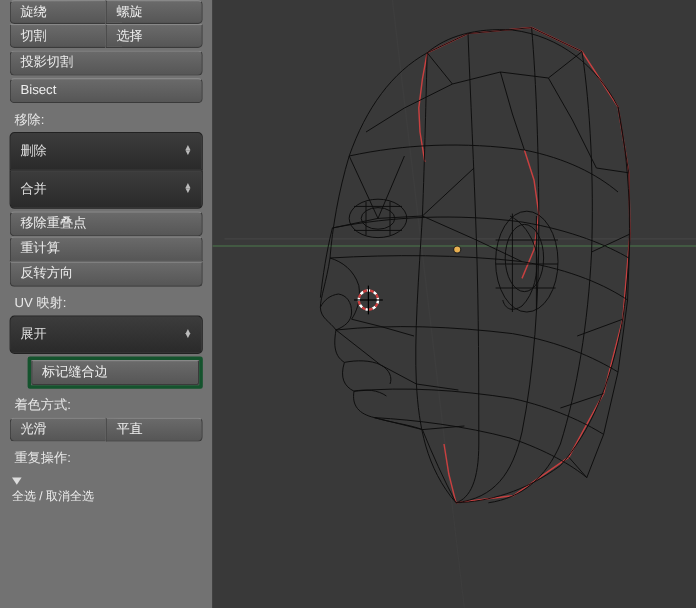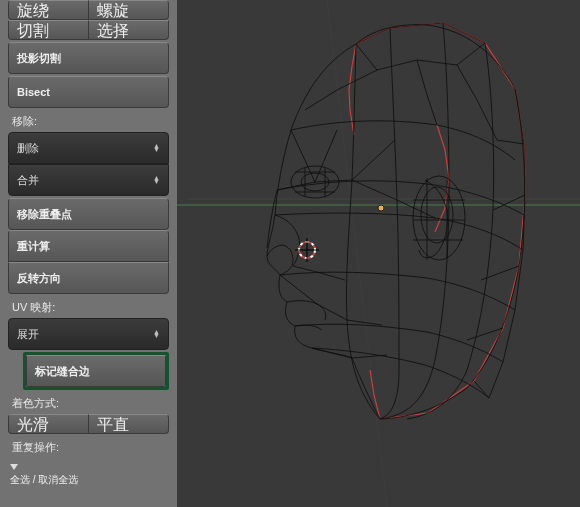--- a/index.html
+++ b/index.html
@@ -31,45 +31,44 @@
     color: #e8e8e8;
     font-size: 11px;
     padding: 6px 2px 3px 4px;
   }
   .btn-row { display: flex; gap: 0; }
   .btn {
     background: linear-gradient(#6a6a6a, #565656);
     border: 1px solid #3a3a3a;
     border-top-color: #888;
     color: #eeeeee;
-    font-size: 16px;
+    font-size: 11px;
     padding: 3px 8px;
     text-align: left;
     cursor: pointer;
     height: 20px;
     line-height: 13px;
     flex: 1;
   }
   .btn:first-child:not(:last-child) { border-radius: 4px 0 0 4px; border-right: none; }
   .btn:last-child:not(:first-child) { border-radius: 0 4px 4px 0; }
   .btn-full {
     background: linear-gradient(#6a6a6a, #565656);
     border: 1px solid #3a3a3a;
     border-top-color: #888;
     color: #eeeeee;
     font-size: 11px;
     padding: 3px 8px;
     text-align: left;
     cursor: pointer;
-    height: 32px;
+    height: 21px;
     line-height: 13px;
     border-radius: 4px;
     margin-top: 2px;
     width: 100%;
-    font-weight: bold;
   }
   .btn-dark {
     background: linear-gradient(#3c3c3c, #2a2a2a);
     border: 1px solid #222;
     color: #dddddd;
     font-size: 11px;
     padding: 3px 8px;
     text-align: left;
     cursor: pointer;
     height: 32px;

